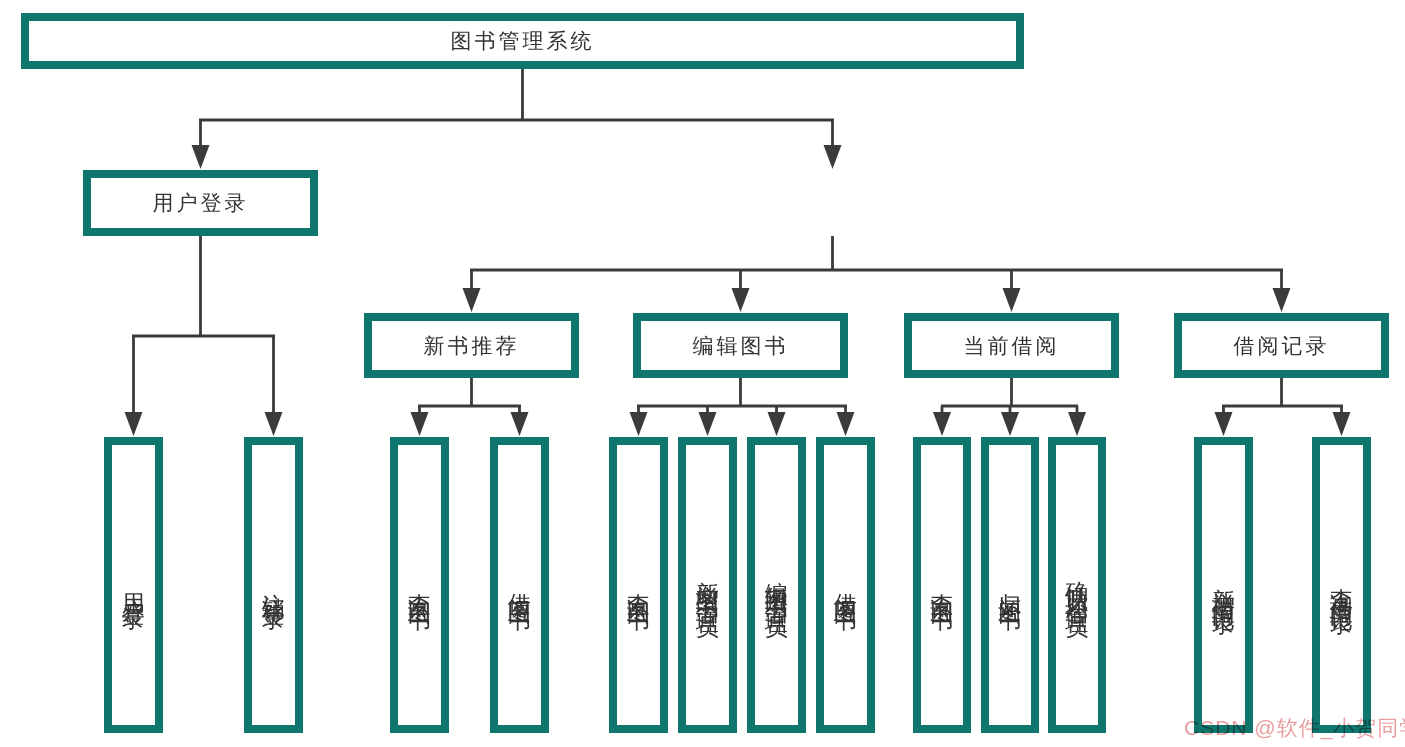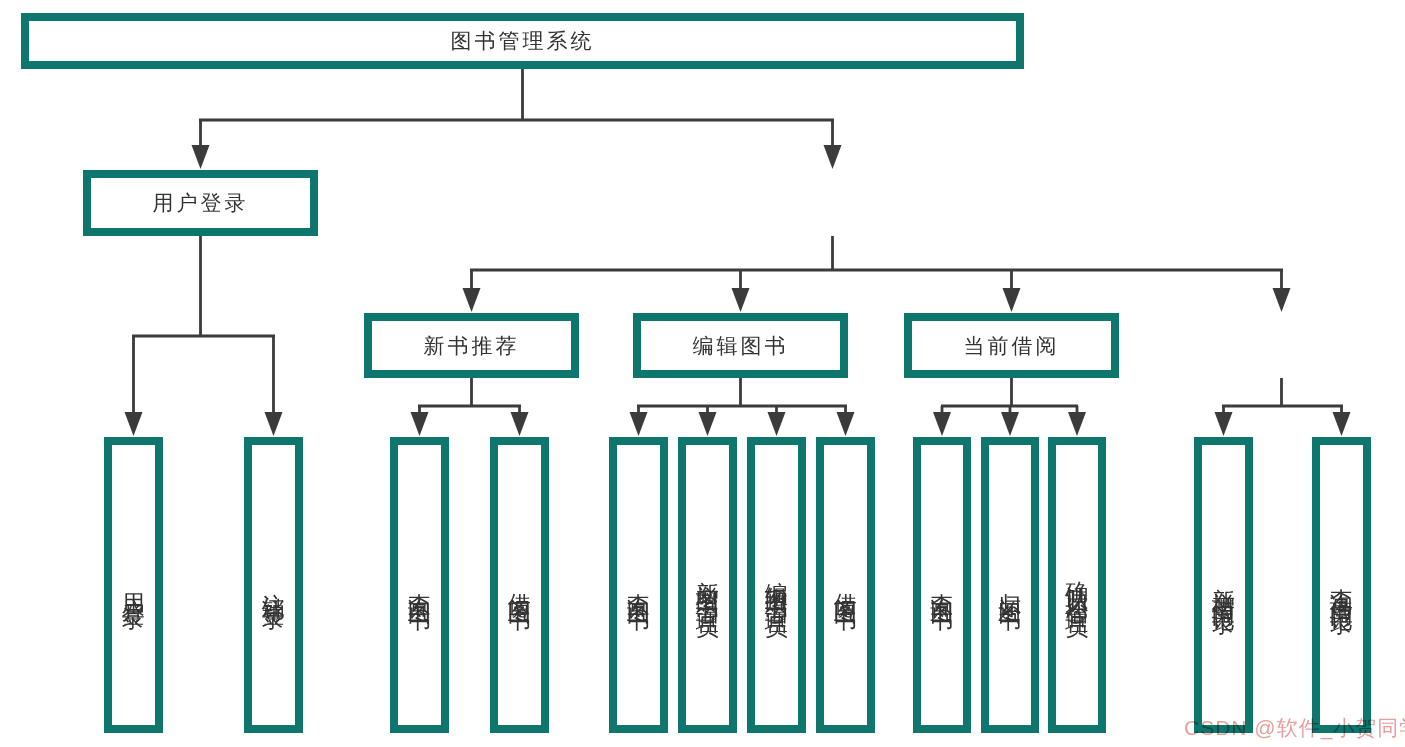--- a/index.html
+++ b/index.html
@@ -101,20 +101,23 @@
 
   <div class="node hbox" style="left:364px; top:313px; width:215px; height:65px;">
     <span class="label">新书推荐</span>
   </div>
   <div class="node hbox" style="left:633px; top:313px; width:215px; height:65px;">
     <span class="label">编辑图书</span>
   </div>
   <div class="node hbox" style="left:904px; top:313px; width:215px; height:65px;">
     <span class="label">当前借阅</span>
   </div>
+  <div class="node hbox" style="left:1174px; top:313px; width:215px; height:65px;">
+    <span class="label">借阅记录</span>
+  </div>
 
   <div class="node vbox" style="left:104px; top:437px; width:59px; height:296px;">
     <span class="label">用户登录</span>
   </div>
   <div class="node vbox" style="left:244px; top:437px; width:59px; height:296px;">
     <span class="label">注销登录</span>
   </div>
 
   <div class="node vbox" style="left:390px; top:437px; width:59px; height:296px;">
     <span class="label">查询图书</span>

